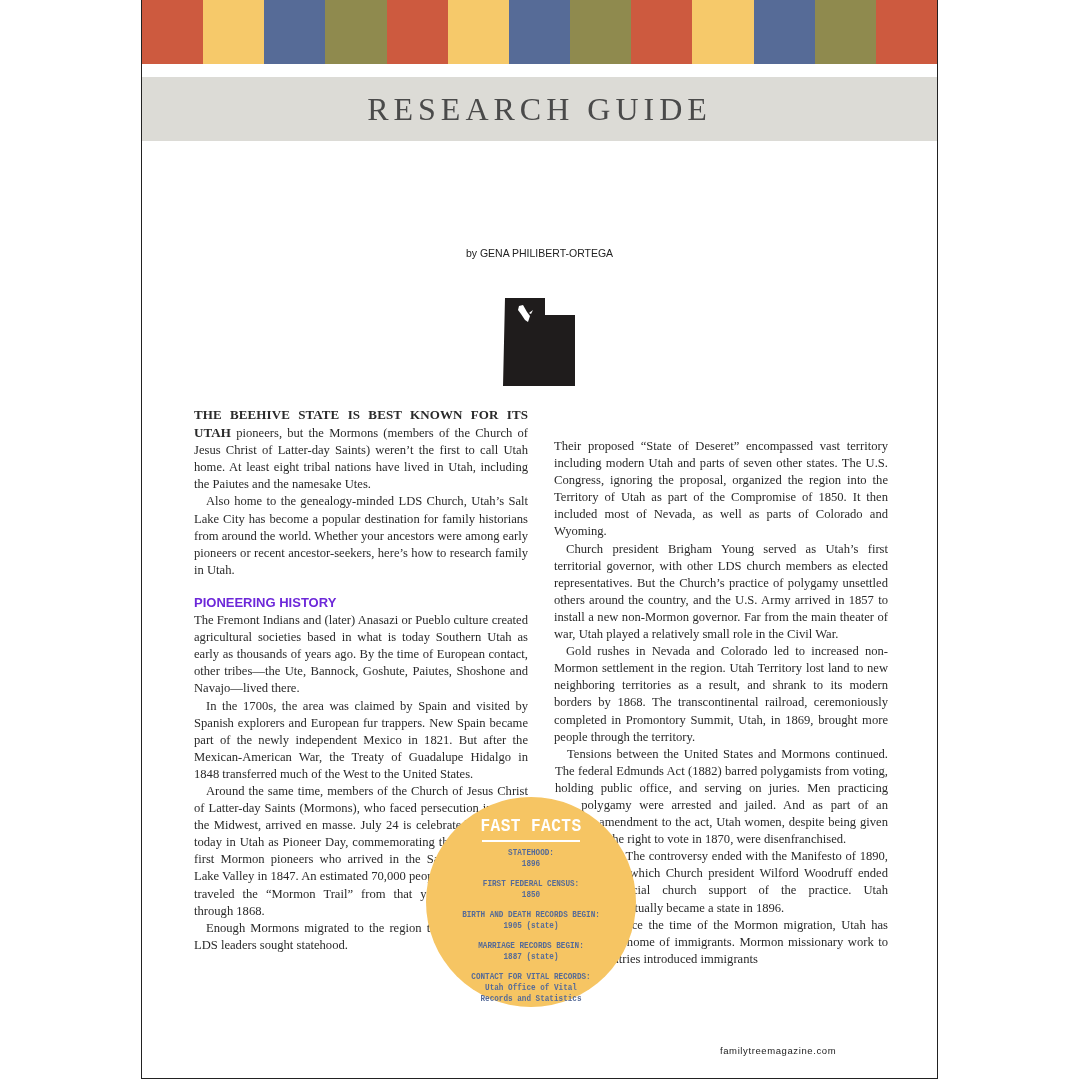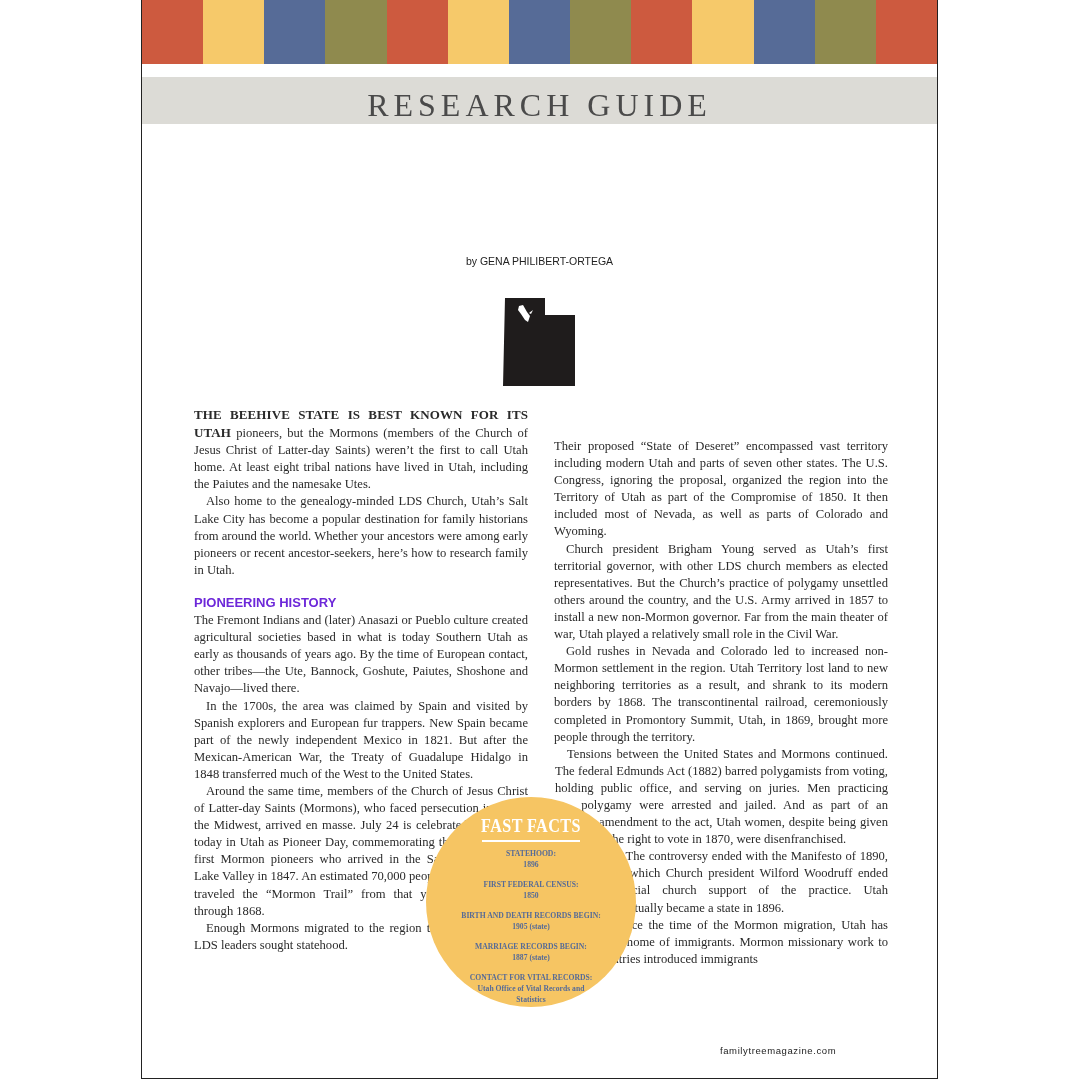--- a/index.html
+++ b/index.html
@@ -1,35 +1,35 @@
 <!DOCTYPE html>
 <html><head>
 <meta charset="utf-8">
 <style>
   html, body { margin:0; padding:0; background:#ffffff; }
   body { width:1080px; height:1080px; position:relative; overflow:hidden; font-family:"Liberation Serif", serif; }
   .page { position:absolute; left:141px; top:0; width:795px; height:1078px; border:1px solid #222; border-top:none; background:#fff; overflow:hidden; }
   .stripes { position:absolute; left:0; top:0; width:795px; height:64px; display:flex; }
   .stripe { flex:1 1 0; height:64px; }
-  .band-grey { position:absolute; left:0; top:77px; width:795px; height:47px; background:#dcdbd6; display:flex; align-items:flex-end; justify-content:center; }
+  .band-grey { position:absolute; left:0; top:77px; width:795px; height:64px; background:#dcdbd6; display:flex; align-items:center; justify-content:center; }
   .band-grey span { font-family:"Liberation Serif", serif; font-size:32px; letter-spacing:5px; color:#4a4a4a; }
   .band-blue { position:absolute; left:0; top:128px; width:795px; height:103px; background:#566b97; display:flex; align-items:center; justify-content:center; }
   .band-blue span { font-family:"Liberation Sans", sans-serif; font-weight:bold; font-size:72px; color:#fff; letter-spacing:1px; transform:scaleX(0.92); }
-  .byline { position:absolute; left:0; top:255px; width:795px; text-align:center; font-family:"Liberation Sans", sans-serif; font-size:10.5px; color:#222; }
+  .byline { position:absolute; left:0; top:247px; width:795px; text-align:center; font-family:"Liberation Sans", sans-serif; font-size:10.5px; color:#222; }
   .map { position:absolute; left:361px; top:296px; }
   .col { position:absolute; font-size:12.6px; line-height:17.1px; color:#2a2a2a; text-align:justify; }
   .col p { margin:0; text-indent:12px; }
   .col p.first { text-indent:0; }
   .col p.noindent { text-indent:0; }
   .col-left { left:52px; top:406px; width:334px; }
   .col-right { left:412px; top:406px; width:334px;margin-top:32px; }
   .sc { font-size:13px; letter-spacing:0.1px;font-weight:bold; }
   .heading { font-family:"Liberation Sans", sans-serif; font-weight:bold; color:#6d28d9; font-size:13px; margin:15px 0 1px 0; }
   .circle { position:absolute; left:284px; top:797px; width:210px; height:210px; border-radius:50%; background:#f6c563; }
-  .facts { position:absolute; left:284px; top:815px; width:210px; text-align:center; font-family:Liberation Serif, serif; color:#566b97; }
+  .facts { position:absolute; left:284px; top:815px; width:210px; text-align:center; font-family:Liberation Mono, monospace; color:#566b97; }
   .facts .title { font-weight:bold; color:#fff; font-size:19px; transform:scaleX(0.85); letter-spacing:0.5px; }
   .facts .rule { width:98px; height:2px; background:#fff; margin:3px auto 6px auto; }
   .facts .lbl { font-weight:bold; font-size:8.5px; line-height:11px; transform:scaleX(0.9); }
   .facts .val { font-weight:bold; font-size:8.5px; line-height:11px; margin-bottom:9px; transform:scaleX(0.9); }
   .footer { position:absolute; left:578px; top:1045px; font-family:"Liberation Sans", sans-serif; font-weight:normal; font-size:9.5px; letter-spacing:0.6px; color:#222; }
   .wrap-left { float:right; width:92px; height:225px; shape-outside:circle(50% at 100% 50%); }
 </style>
 </head>
 <body>
 

